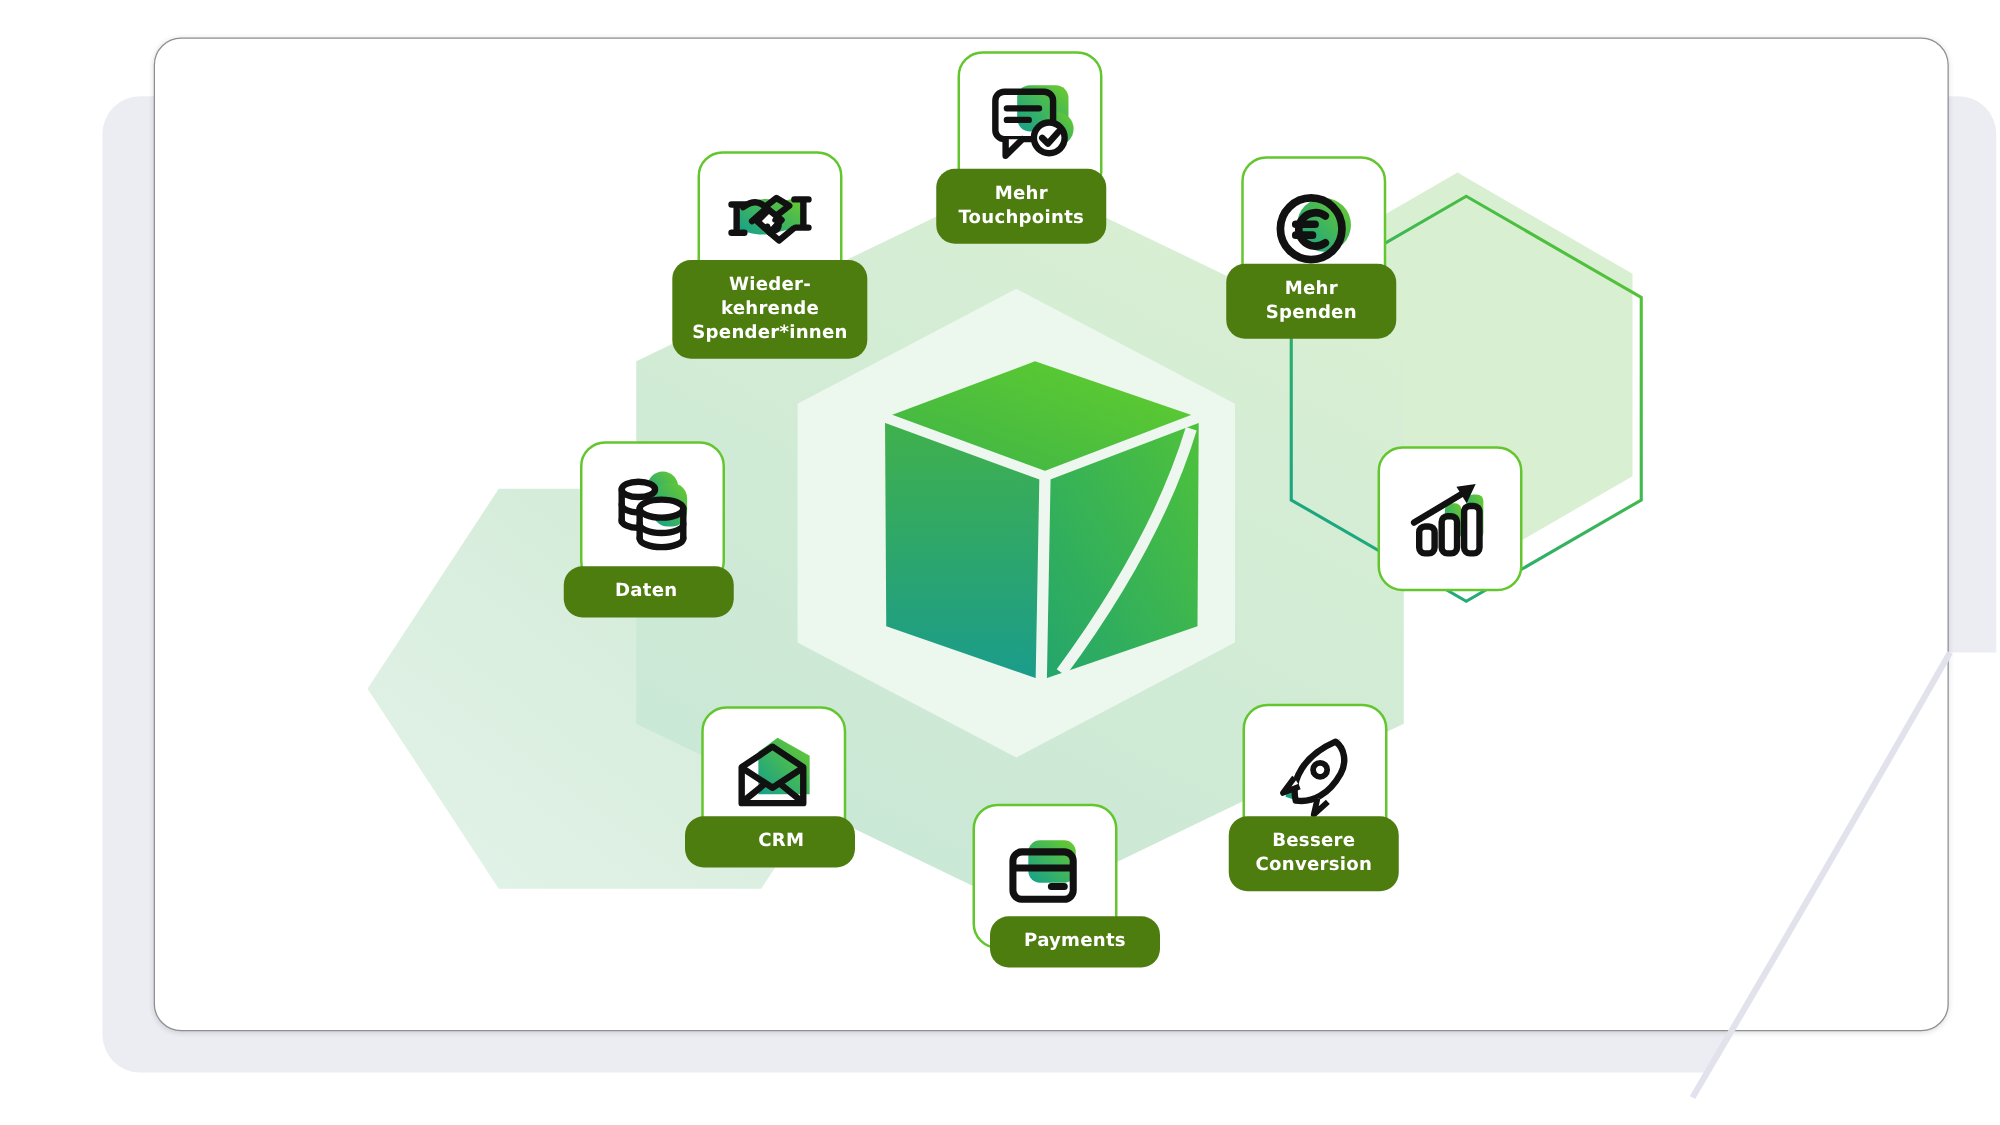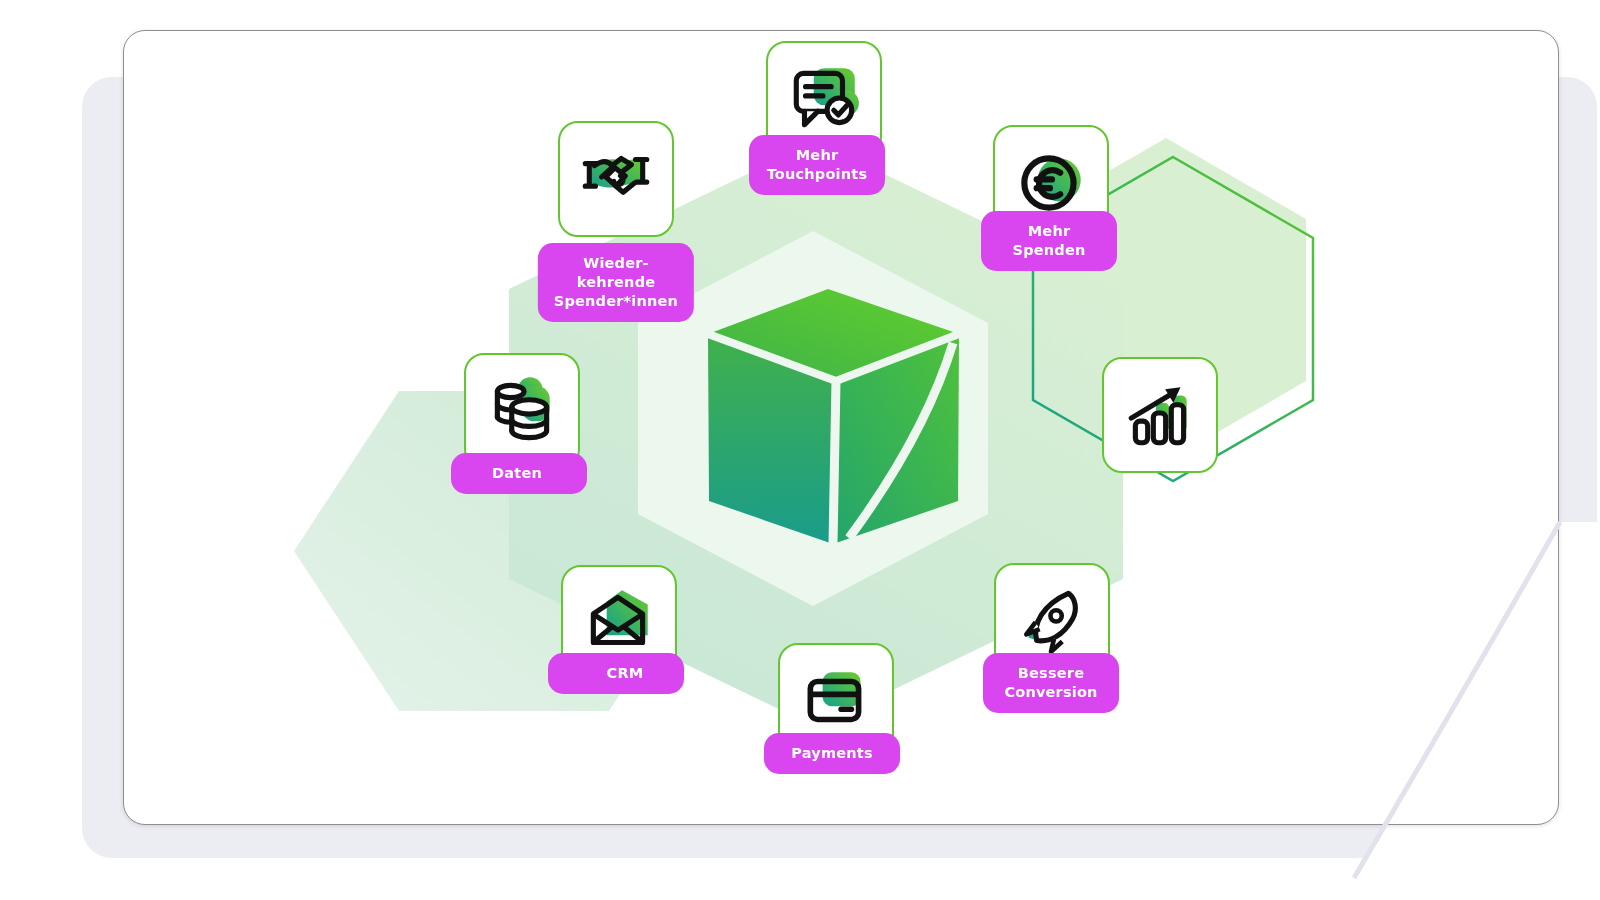--- a/index.html
+++ b/index.html
@@ -8,21 +8,21 @@
   .stage{position:relative;width:1600px;height:900px;}
   .backdrop-svg{position:absolute;left:0;top:0;z-index:0;}
   .frame-card{position:absolute;left:123px;top:30px;width:1434px;height:793px;
       background:#fff;border:1.5px solid #8e8e93;border-radius:22px;z-index:2;
       overflow:hidden;box-shadow:0 1px 4px rgba(60,60,70,.16);}
   .bg-svg{position:absolute;left:0;top:0;}
   .curve-svg{position:absolute;left:0;top:0;z-index:6;pointer-events:none;}
   .icon-card{position:absolute;width:112px;height:112px;background:#fff;
       border:2.5px solid #64c62f;border-radius:20px;display:flex;
       align-items:center;justify-content:center;z-index:3;}
-  .pill{position:absolute;transform:translateX(-50%);background:#d946ef;color:#fff;
+  .pill{position:absolute;transform:translateX(-50%);background:#4d7c0f;color:#fff;
       font-weight:700;font-size:14.5px;line-height:19px;letter-spacing:.2px;
       text-align:center;padding:11px 16px;border-radius:15px;white-space:pre-line;
       min-width:136px;box-sizing:border-box;z-index:4;}
   svg{display:block;}
 </style>
 </head>
 <body>
 
 <div class="stage">
 
@@ -131,21 +131,21 @@
 Conversion</div>
 
     <div class="icon-card" style="left:654px;top:612px;">
       <svg width="78" height="78" viewBox="0 0 76 76">
         <rect x="25" y="10" width="37" height="33" rx="9" fill="url(#icongrad)"></rect>
         <rect x="13" y="19" width="47" height="37" rx="7" fill="none" stroke="#111" stroke-width="5.5"></rect>
         <path d="M13,31.5 h47" stroke="#111" stroke-width="5.5"></path>
         <path d="M43,46 h10" stroke="#111" stroke-width="5.5" stroke-linecap="round"></path>
       </svg>
     </div>
-    <div class="pill" style="left:708px;top:702px;">Payments</div>
+    <div class="pill" style="left:736px;top:702px;">Payments</div>
 
     <div class="icon-card" style="left:437px;top:534px;">
       <svg width="78" height="78" viewBox="0 0 76 76">
         <path d="M41,6 L66,20 L66,50 L26,50 L26,17 Z" fill="url(#icongrad)"></path>
         <path d="M13,29 L37,13 L61,29 L61,57 L13,57 Z" fill="none" stroke="#111" stroke-width="5" stroke-linejoin="round"></path>
         <path d="M14,30 L37,45 L60,30" fill="none" stroke="#111" stroke-width="5" stroke-linejoin="round"></path>
         <path d="M15,55 L31,42 M59,55 L43,42" fill="none" stroke="#111" stroke-width="5" stroke-linecap="round"></path>
       </svg>
     </div>
     <div class="pill" style="left:492px;top:622px;padding-left:34px;">CRM</div>
@@ -169,21 +169,21 @@
       <svg width="78" height="78" viewBox="0 0 76 76">
         <path d="M14,27 C24,20 34,16 44,21 L64,17 L64,40 L46,44 C32,49 20,45 14,42 Z" fill="url(#icongrad)"></path>
         <path d="M8,23 h11 M8,45 h10 M12,23 v22" fill="none" stroke="#111" stroke-width="5" stroke-linecap="round"></path>
         <path d="M68,19 h-11 M68,41 h-10 M64,19 v22" fill="none" stroke="#111" stroke-width="5" stroke-linecap="round"></path>
         <path d="M17,25 C24,20 30,20 34,25 L43,18 L53,24 L40,34 L33,28 L24,36" fill="none" stroke="#111" stroke-width="5" stroke-linecap="round" stroke-linejoin="round"></path>
         <path d="M28,36 L37,27 L47,35 L38,45 Z" fill="#fff" stroke="#111" stroke-width="5" stroke-linejoin="round"></path>
         <path d="M36,40 a4.5,4.5 0 1 0 6,-5" fill="none" stroke="#111" stroke-width="4.5" stroke-linecap="round"></path>
         <path d="M38,45 l7,6 l11,-9" fill="none" stroke="#111" stroke-width="5" stroke-linecap="round" stroke-linejoin="round"></path>
       </svg>
     </div>
-    <div class="pill" style="left:492px;top:177px;margin-top:35px;">Wieder-
+    <div class="pill" style="left:492px;top:177px;">Wieder-
 kehrende
 Spender*innen</div>
 
   </div>
 
   <svg class="curve-svg" width="1600" height="900">
     <path d="M1560,522 Q1455,706 1354,878" fill="none" stroke="#e2e2ed" stroke-width="5"></path>
   </svg>
 
 </div>

